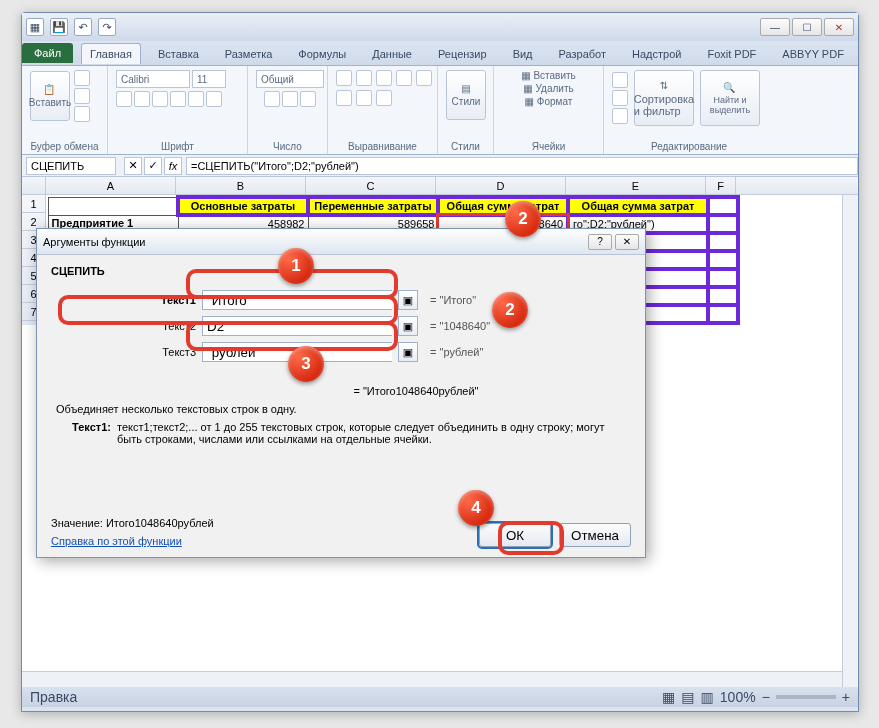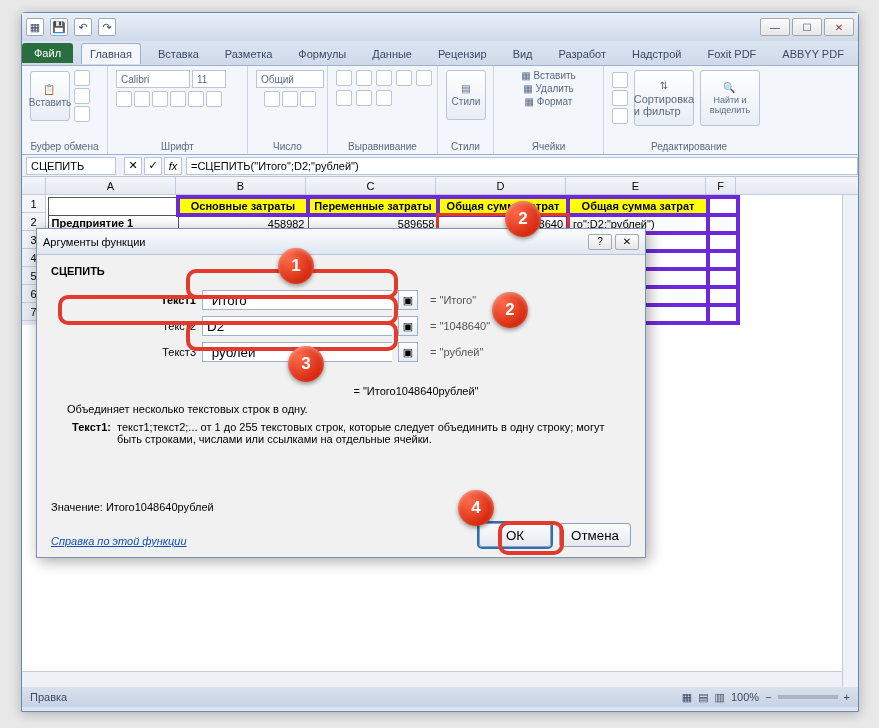--- a/index.html
+++ b/index.html
@@ -53,46 +53,46 @@
   .rowhdr { height:18px; border-bottom:1px solid #c3ccda; border-right:1px solid #c3ccda; display:flex; align-items:center; justify-content:center;}
   table.cells { border-collapse:collapse; font-size:11px; }
   table.cells td { border:4px solid #6d28d9; height:18px; padding:0 3px; overflow:hidden; white-space:nowrap;}
   .hdrcell { background:#ffff00; font-weight:bold; text-align:center;}
   .num { text-align:right;}
   .sel-d2 { outline:3px solid #e23b2e; outline-offset:-1px;}
 
   
   .vscroll { position:absolute; right:0; top:18px; bottom:0; width:16px; background:#eef1f6; border-left:1px solid #c3ccda;}
   .hscroll { position:absolute; left:0; right:16px; bottom:0; height:16px; background:#eef1f6; border-top:1px solid #c3ccda;}
-  .statusbar { height:20px; background:linear-gradient(#d9e1ee,#c8d2e2); font-size:11px; display:flex; align-items:center; justify-content:space-between; padding:0 8px; color:#3b4a63;}
+  .statusbar { height:20px; background:linear-gradient(#d9e1ee,#c8d2e2); font-size:14px; display:flex; align-items:center; justify-content:space-between; padding:0 8px; color:#3b4a63;}
 
   
   .dialog {
     position:absolute; left:36px; top:228px; width:610px; height:330px;
     background:#f1f1f1; border:1px solid #7d93b4; box-shadow:3px 3px 14px rgba(0,0,0,.35);
     font-size:11px;
   }
   .dlg-title { height:26px; background:linear-gradient(#fdfefe,#dee6f0); border-bottom:1px solid #b8c3d6; display:flex; align-items:center; justify-content:space-between; padding:0 6px;}
   .dlg-title-btns { display:flex; gap:3px;}
   .dlg-tbtn { width:24px; height:16px; background:linear-gradient(#fcfcfc,#e6e6e6); border:1px solid #a9a9a9; border-radius:2px; font-size:10px; display:flex;align-items:center;justify-content:center;}
   .dlg-body { padding:10px 14px; position:relative; height:calc(100% - 26px);}
   .fn-name { font-weight:bold; margin-bottom:10px;}
   .arg-row { display:flex; align-items:center; height:26px; gap:6px;}
   .arg-label { width:145px; text-align:right; font-weight:bold;}
   .arg-label.plain { font-weight:normal;}
   .arg-input { width:190px; height:20px; background:#fff; border:1px solid #9fb2cd; border-right:none; padding:0 4px;}
   .arg-ref { width:20px; height:20px; background:linear-gradient(#fff,#e8edf5); border:1px solid #9fb2cd; display:flex;align-items:center;justify-content:center;}
   .arg-eq { margin-left:6px; color:#555;}
   .dlg-result { margin:20px 0 6px 0; text-align:center; padding-left:150px;}
-  .dlg-desc { margin:6px 16px;}
+  .dlg-desc { margin:6px 5px;}
   .dlg-desc2 { display:flex; gap:6px; margin-top:6px;}
   .dlg-desc2 .b { font-weight:bold; width:60px; text-align:right;}
   .dlg-bottom { position:absolute; left:14px; right:14px; bottom:10px; display:flex; align-items:flex-end; justify-content:space-between;}
   .dlg-value { }
-  .dlg-link { color:#1450b8; text-decoration:underline; margin-top:22px;font-style:italic;}
+  .dlg-link { color:#1450b8; text-decoration:underline; margin-top:6px;}
   .dlg-btns { display:flex; gap:8px;}
   .dlg-btn { width:72px; height:24px; background:linear-gradient(#fcfcfc,#e5e9f0); border:1px solid #8fa0bb; border-radius:3px;}
   .dlg-btn.primary { outline:2px solid #2b6fb5; outline-offset:0;}
 
   
   .callout { position:absolute; width:36px; height:36px; border-radius:50%; background:radial-gradient(circle at 30% 30%, #ff6a4a, #d62a10 70%); color:#fff; font-weight:bold; font-size:17px; display:flex; align-items:center; justify-content:center; box-shadow:0 2px 4px rgba(0,0,0,.4), inset 0 2px 4px rgba(255,255,255,.4); z-index:50;}
   .red-ring { position:absolute; border:4px solid #e23b2e; border-radius:10px; z-index:40;}
 </style>
 </head>
 <body>

